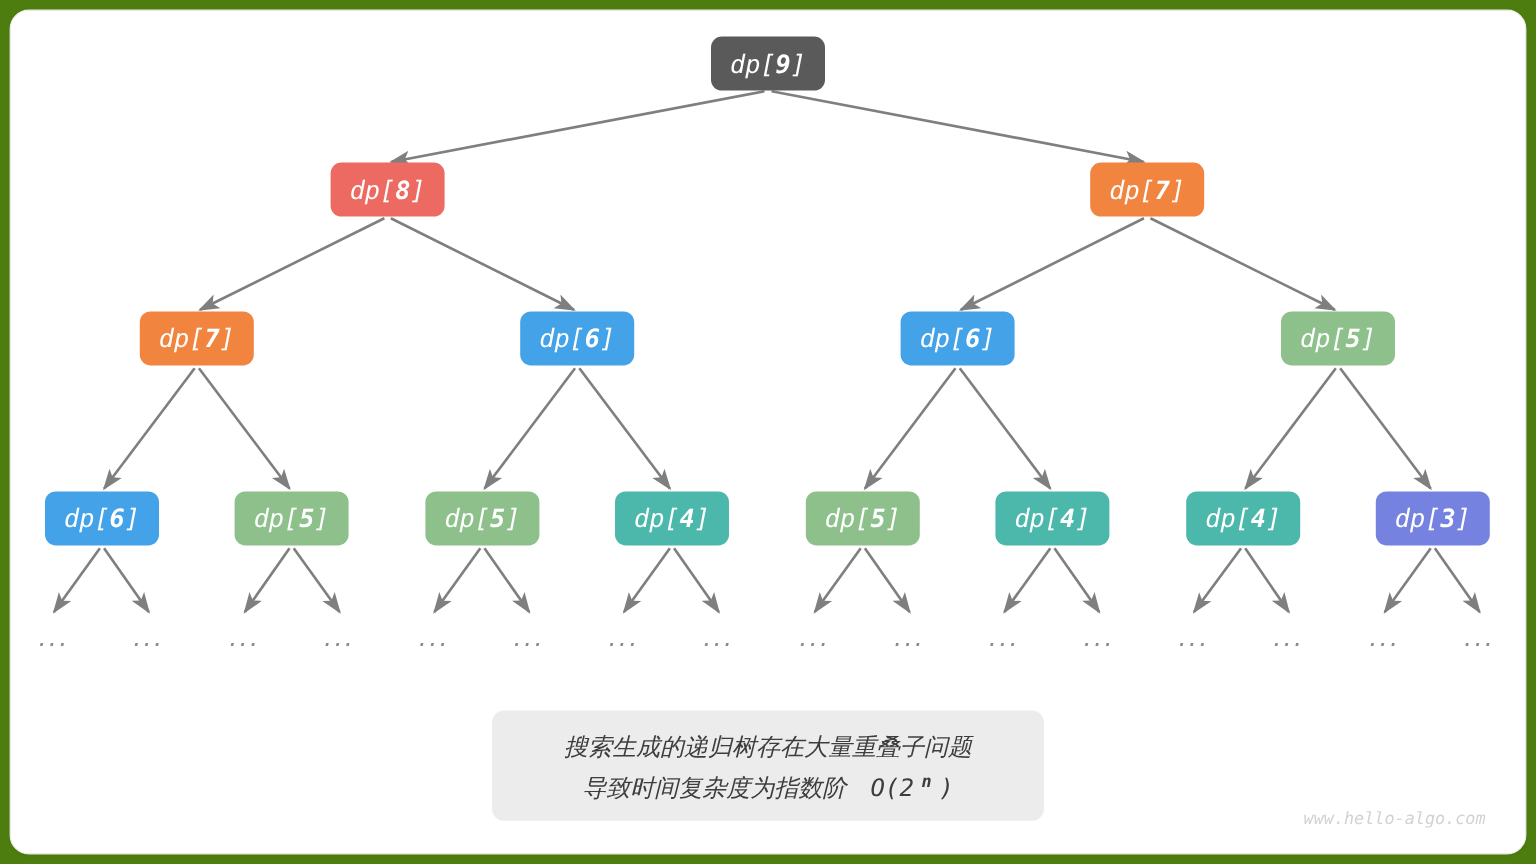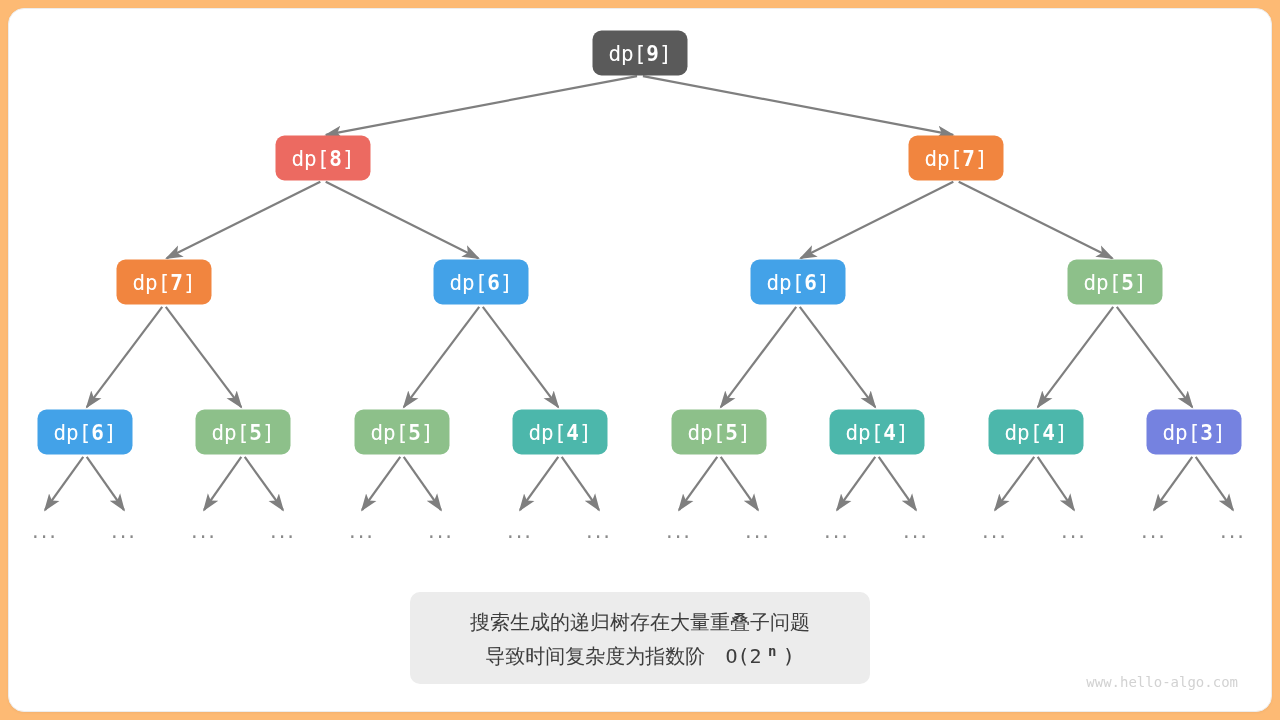--- a/index.html
+++ b/index.html
@@ -10,21 +10,22 @@
   body {
     width: 1280px;
     height: 720px;
     overflow: hidden;
     font-family: "DejaVu Sans", sans-serif;
   }
   #canvas {
     position: relative;
     width: 1280px;
     height: 720px;
-    background: #fdba74;
+    background: #4d7c0f;
+    font-style: italic;
   }
   .card {
     position: absolute;
     left: 8px;
     top: 8px;
     width: 1264px;
     height: 704px;
     background: #ffffff;
     border: 1px solid #ededed;
     border-radius: 16px;

